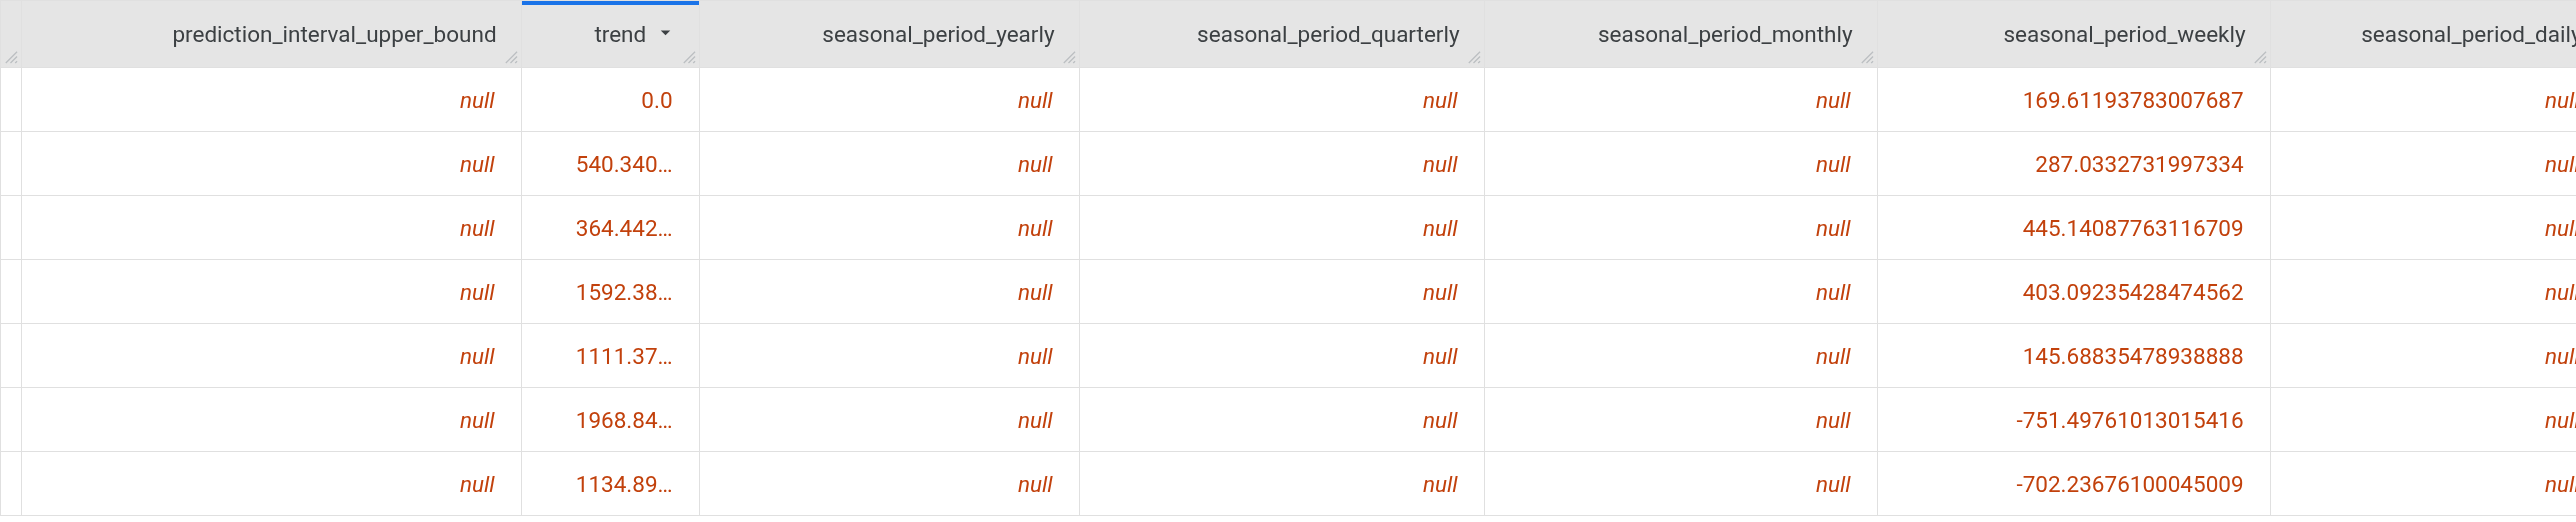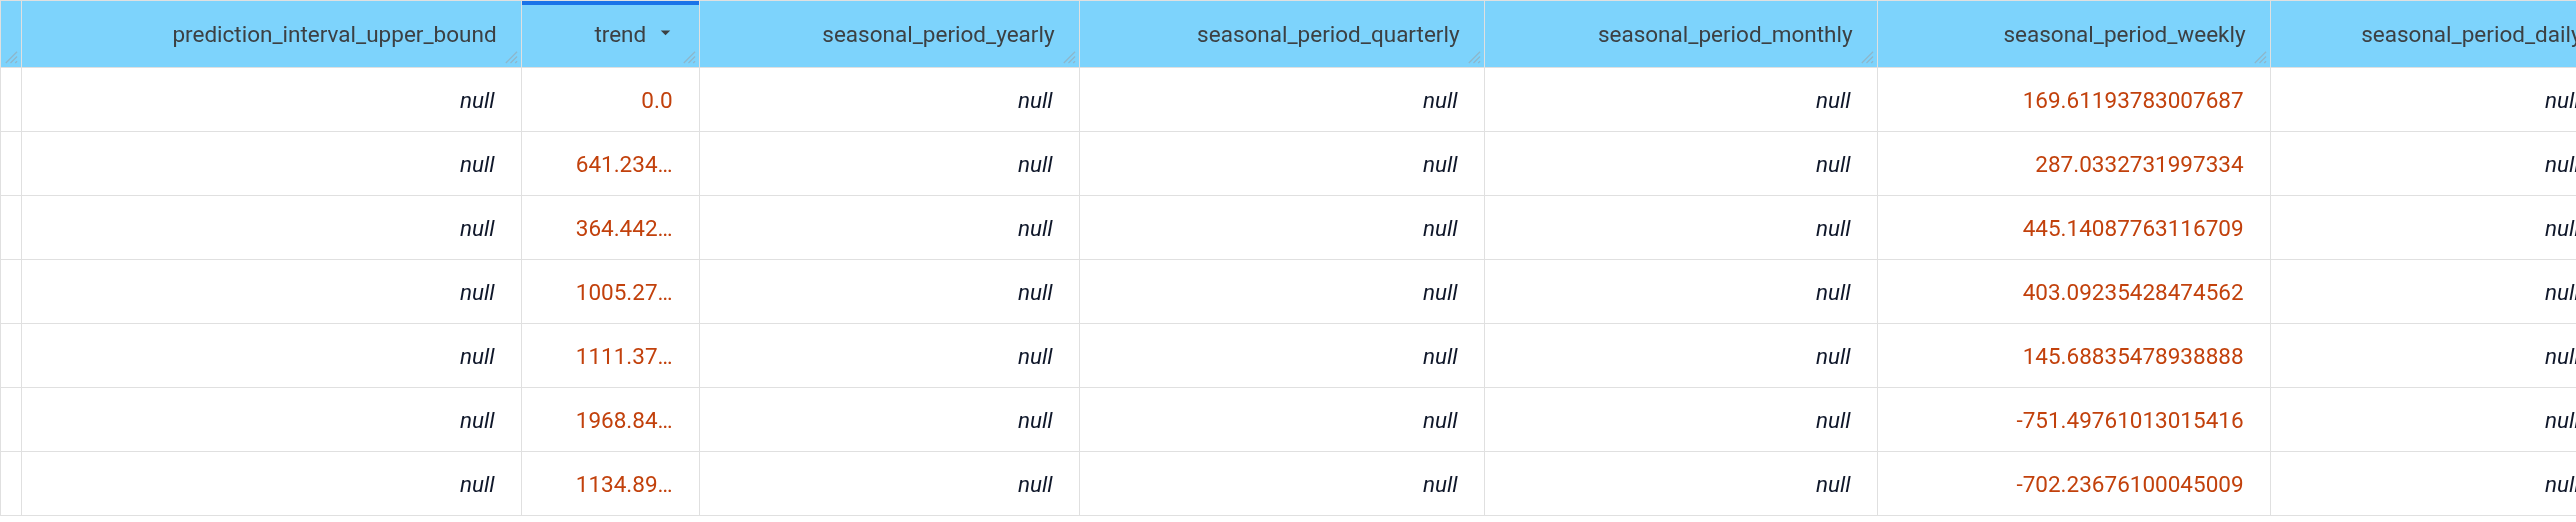--- a/index.html
+++ b/index.html
@@ -22,21 +22,21 @@
       display: table-cell;
       border: 0.9px solid #e0e0e0;
       padding: 0;
       vertical-align: middle;
       height: 64px;
       position: relative;
       overflow: hidden;
     }
     .th {
       height: 67px;
-      background: #7dd3fc;
+      background: #e5e5e5;
       font-weight: 400;
       color: #3c4043;
     }
     .th-inner {
       display: flex;
       align-items: center;
       justify-content: flex-end;
       padding: 0 24px 0 15px;
       height: 100%;
       gap: 9.4px;
@@ -76,21 +76,21 @@
       align-items: center;
       justify-content: flex-end;
       padding: 0 26px 0 15px;
       height: 100%;
       white-space: nowrap;
       overflow: hidden;
       text-overflow: ellipsis;
     }
     .null {
       font-style: italic;
-      color: #0f172a;
+      color: #c2410c;
     }
     .value {
       color: #c2410c;
     }
     
     .col-0 { width: 500px; }
     .col-1 { width: 178px; }
     .col-2 { width: 380px; text-align: right; }
     .col-3 { width: 405px; }
     .col-4 { width: 393px; margin-top: 7px; }
@@ -243,21 +243,21 @@
         <div class="td col-stub">
           <div class="td-inner"></div>
         </div>
         <div class="td col-0">
           <div class="td-inner">
             <span class="null">null</span>
           </div>
         </div>
         <div class="td col-1">
           <div class="td-inner">
-            <span class="value">641.234…</span>
+            <span class="value">540.340…</span>
           </div>
         </div>
         <div class="td col-2">
           <div class="td-inner">
             <span class="null">null</span>
           </div>
         </div>
         <div class="td col-3">
           <div class="td-inner">
             <span class="null">null</span>
@@ -323,21 +323,21 @@
         <div class="td col-stub">
           <div class="td-inner"></div>
         </div>
         <div class="td col-0">
           <div class="td-inner">
             <span class="null">null</span>
           </div>
         </div>
         <div class="td col-1">
           <div class="td-inner">
-            <span class="value">1005.27…</span>
+            <span class="value">1592.38…</span>
           </div>
         </div>
         <div class="td col-2">
           <div class="td-inner">
             <span class="null">null</span>
           </div>
         </div>
         <div class="td col-3">
           <div class="td-inner">
             <span class="null">null</span>

